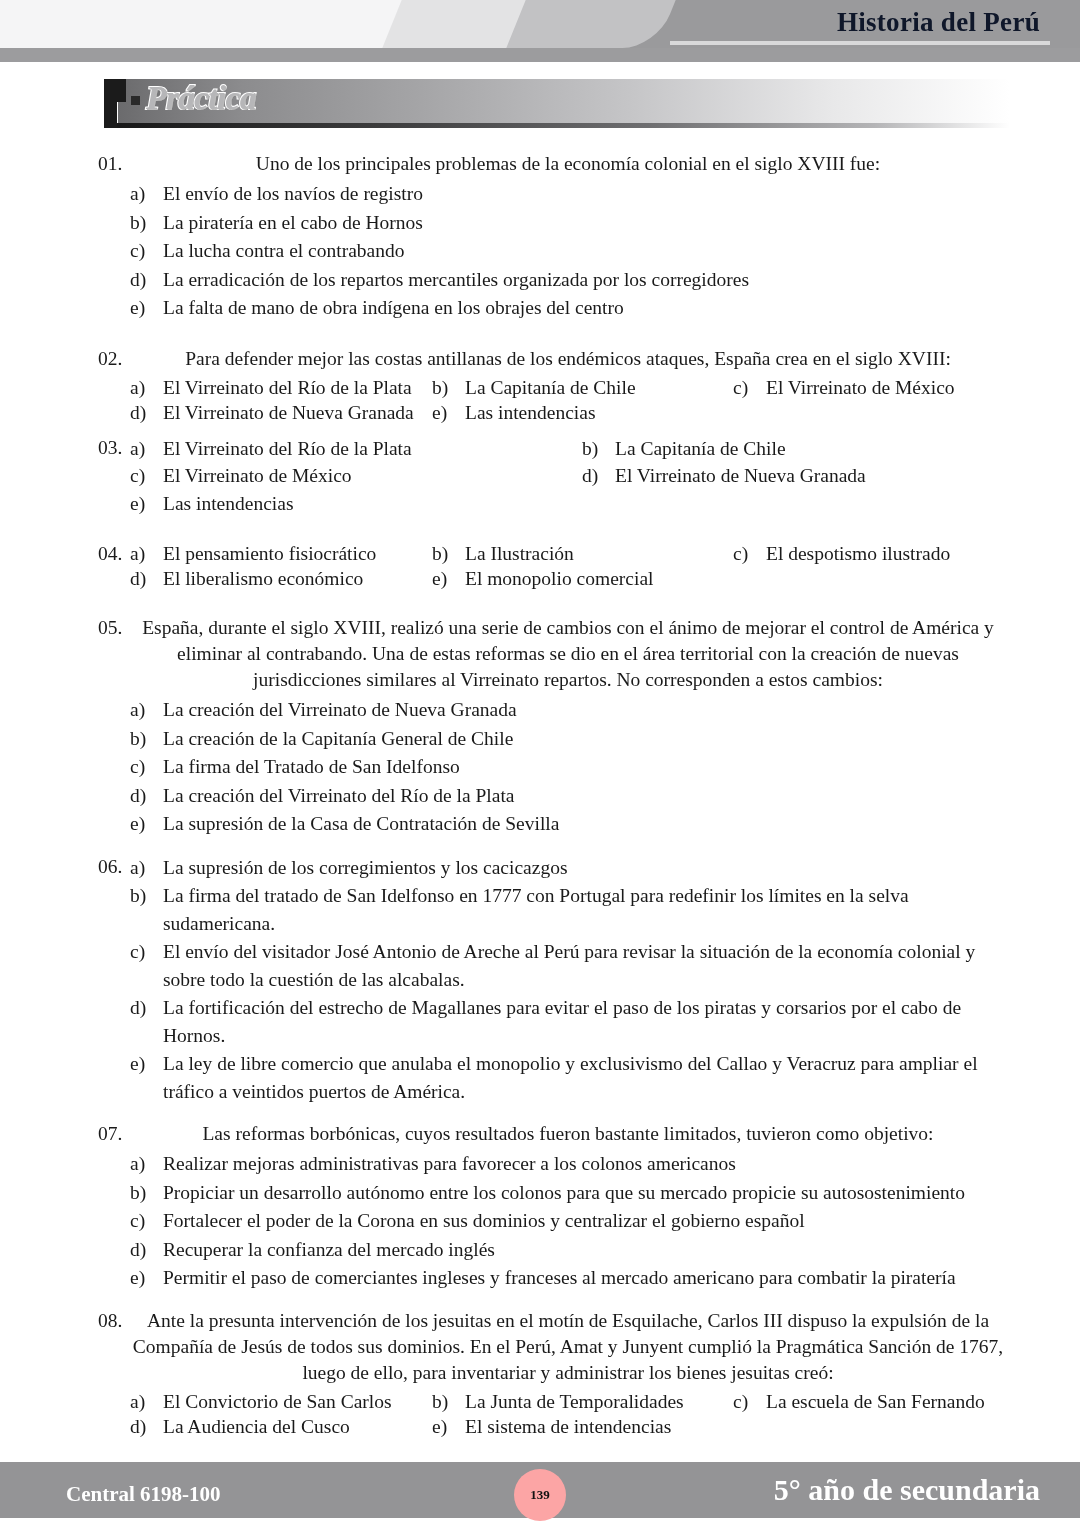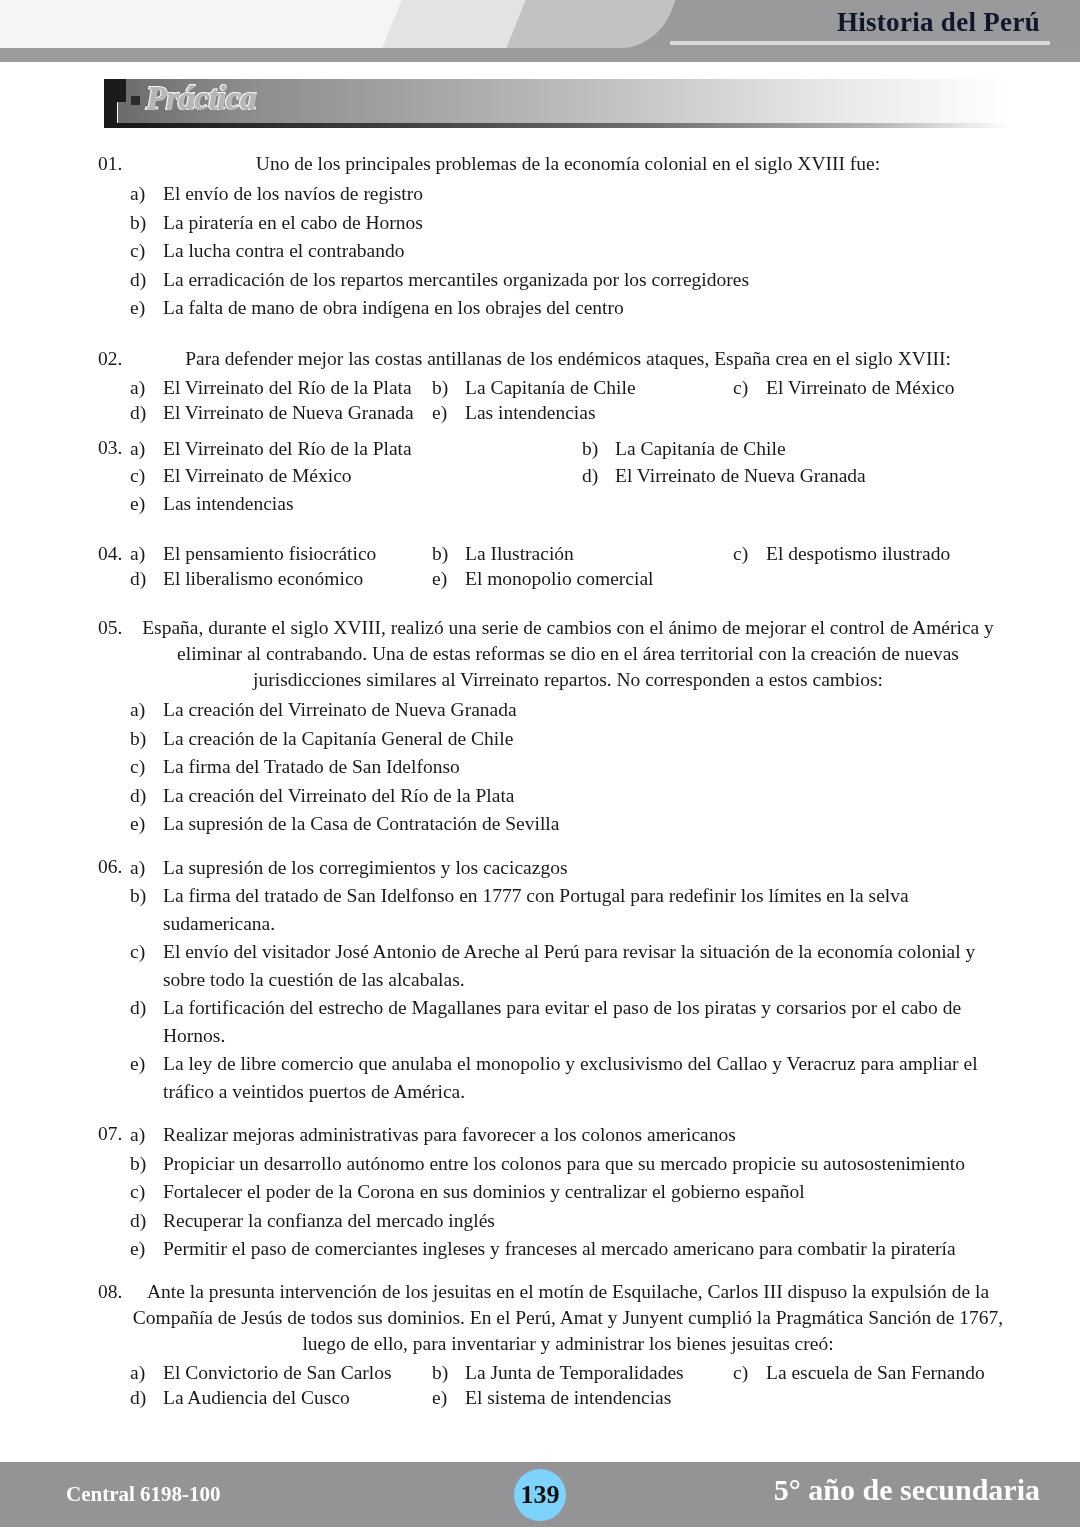--- a/index.html
+++ b/index.html
@@ -203,21 +203,21 @@
   .gap-lg { margin-bottom: 24px; }
   .gap-md { margin-bottom: 16px; }
   .gap-sm { margin-bottom: 10px; }
 
   
   .footer {
     position: absolute;
     left: 0;
     top: 1462px;
     width: 1080px;
-    height: 65px;
+    height: 56px;
     background: #949496;
   }
   .footer-left {
     position: absolute;
     left: 66px;
     top: 20px;
     font-size: 21px;
     font-weight: bold;
     color: #ffffff;
     font-family: "Liberation Serif", "DejaVu Serif", serif;
@@ -231,25 +231,25 @@
     color: #ffffff;
     font-family: "Liberation Serif", "DejaVu Serif", serif;
   }
   .page-badge {
     position: absolute;
     left: 514px;
     top: 1469px;
     width: 52px;
     height: 52px;
     border-radius: 50%;
-    background: #7dd3fc;
+    background: #fca5a5;
     display: flex;
     align-items: center;
     justify-content: center;
-    font-size: 26px;
+    font-size: 13px;
     font-weight: bold;
     color: #111111;
     font-family: "Liberation Serif", "DejaVu Serif", serif;
   }
 </style>
 </head>
 <body>
 
 <div class="header">
   <div class="header-bg"></div>
@@ -341,20 +341,21 @@
       <div class="opts loose">
         <div class="opt"><span class="lbl">a)</span>La supresión de los corregimientos y los cacicazgos</div>
         <div class="opt"><span class="lbl">b)</span>La firma del tratado de San Idelfonso en 1777 con Portugal para redefinir los límites en la selva sudamericana.</div>
         <div class="opt"><span class="lbl">c)</span>El envío del visitador José Antonio de Areche al Perú para revisar la situación de la economía colonial y sobre todo la cuestión de las alcabalas.</div>
         <div class="opt"><span class="lbl">d)</span>La fortificación del estrecho de Magallanes para evitar el paso de los piratas y corsarios por el cabo de Hornos.</div>
         <div class="opt"><span class="lbl">e)</span>La ley de libre comercio que anulaba el monopolio y exclusivismo del Callao y Veracruz para ampliar el tráfico a veintidos puertos de América.</div>
       </div>
     </div>
     <div class="qblock gap-md">
       <span class="qnum">07.</span>
+      <div class="qhead">Las reformas borbónicas, cuyos resultados fueron bastante limitados, tuvieron como objetivo:</div>
       <div class="opts loose">
         <div class="opt"><span class="lbl">a)</span>Realizar mejoras administrativas para favorecer a los colonos americanos</div>
         <div class="opt"><span class="lbl">b)</span>Propiciar un desarrollo autónomo entre los colonos para que su mercado propicie su autosostenimiento</div>
         <div class="opt"><span class="lbl">c)</span>Fortalecer el poder de la Corona en sus dominios y centralizar el gobierno español</div>
         <div class="opt"><span class="lbl">d)</span>Recuperar la confianza del mercado inglés</div>
         <div class="opt"><span class="lbl">e)</span>Permitir el paso de comerciantes ingleses y franceses al mercado americano para combatir la piratería</div>
       </div>
     </div>
     <div class="qblock gap-sm">
       <span class="qnum">08.</span>

